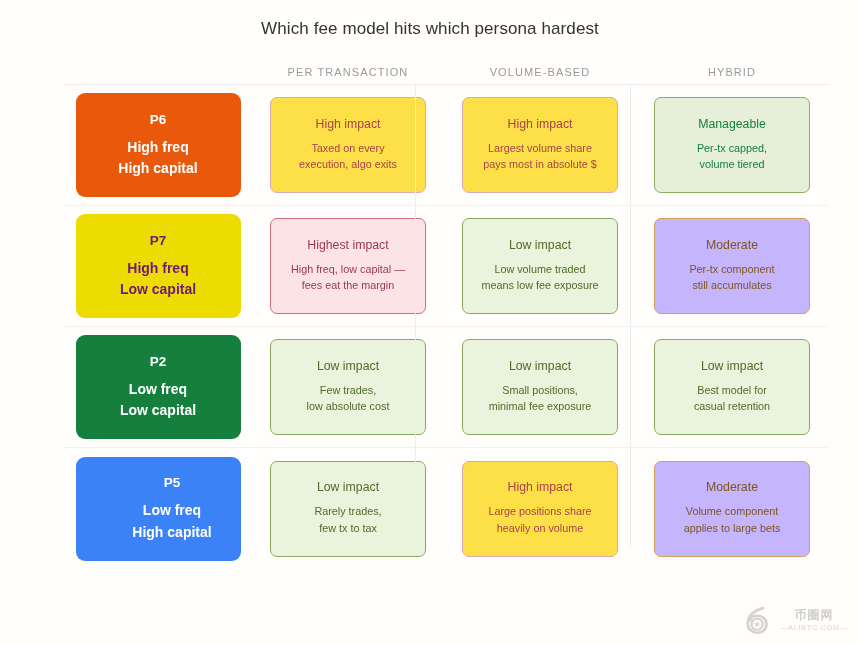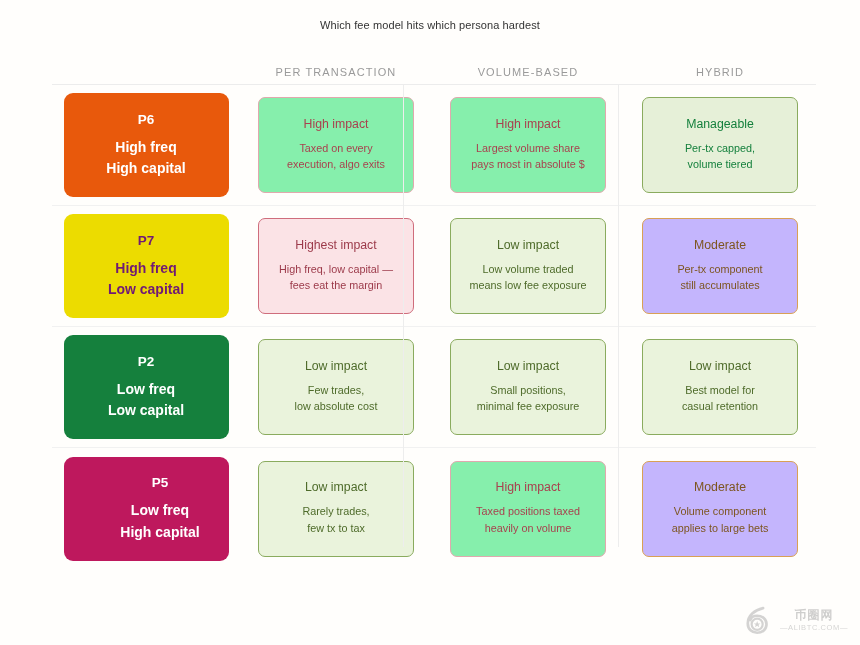--- a/index.html
+++ b/index.html
@@ -20,31 +20,31 @@
   .page {
     width: 860px;
     height: 645px;
     position: relative;
     background: #fffefc;
   }
 
   
   .title {
     text-align: center;
-    font-size: 11px;
+    font-size: 17px;
     color: #333333;
     padding-top: 19px;
     letter-spacing: 0.1px;
     font-weight: 400;
   }
 
   
   .matrix {
     position: absolute;
-    left: 52px;
+    left: 64px;
     top: 54px;
     width: 764px;
   }
 
   .head-row {
     display: flex;
     align-items: flex-end;
     height: 30px;
   }
   .head-cell {
@@ -136,21 +136,21 @@
     margin-bottom: 7px;
     line-height: 1.3;
   }
   .card .c-detail {
     font-size: 10.8px;
     line-height: 1.55;
   }
 
   
   .sev-high {
-    background: #86efac;
+    background: #fde047;
     border-color: #e0a9ae;
     color: #a8414e;
   }
   .sev-highest {
     background: #fbe3e6;
     border-color: #cf6d7c;
     color: #9c3a4a;
   }
   .sev-moderate {
     background: #c4b5fd;
@@ -313,37 +313,37 @@
           <div class="card sev-low">
             <div class="c-verdict">Low impact</div>
             <div class="c-detail">Best model for</div>
             <div class="c-detail">casual retention</div>
           </div>
         </div>
       </div>
 
       <div class="row">
         <div class="cell c-persona">
-          <div class="persona" style="background: #be185d; color: rgb(255, 255, 255); padding-left: 28px;">
+          <div class="persona" style="background: #3b82f6; color: rgb(255, 255, 255); padding-left: 28px;">
             <div class="p-id">P5</div>
             <div class="p-sub">Low freq</div>
             <div class="p-sub">High capital</div>
           </div>
         </div>
         <div class="cell c-model">
           <div class="card sev-low">
             <div class="c-verdict">Low impact</div>
             <div class="c-detail">Rarely trades,</div>
             <div class="c-detail">few tx to tax</div>
           </div>
         </div>
         <div class="cell c-model">
           <div class="card sev-high">
             <div class="c-verdict">High impact</div>
-            <div class="c-detail">Taxed positions taxed</div>
+            <div class="c-detail">Large positions share</div>
             <div class="c-detail">heavily on volume</div>
           </div>
         </div>
         <div class="cell c-model">
           <div class="card sev-moderate">
             <div class="c-verdict">Moderate</div>
             <div class="c-detail">Volume component</div>
             <div class="c-detail">applies to large bets</div>
           </div>
         </div>

